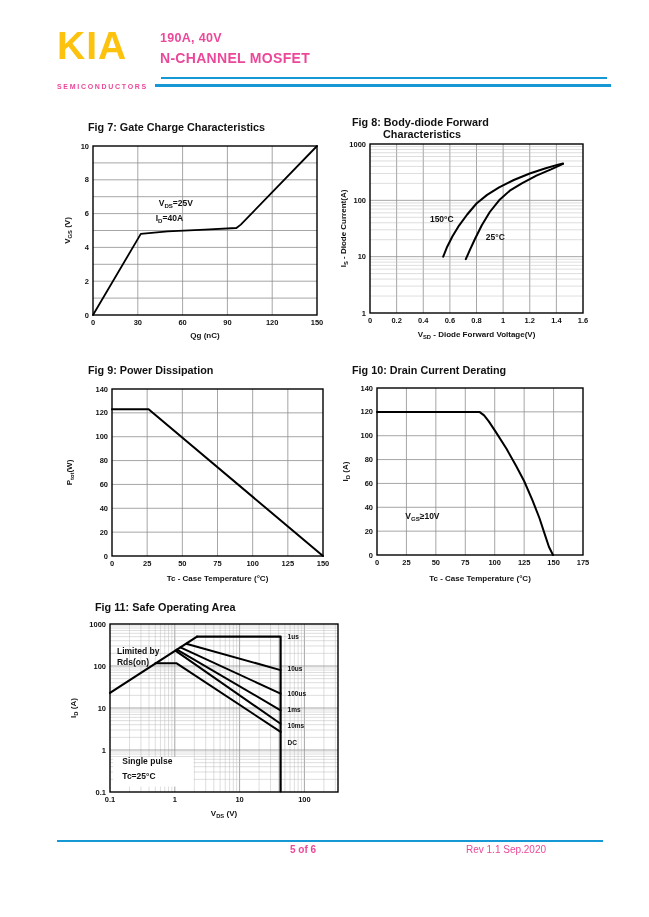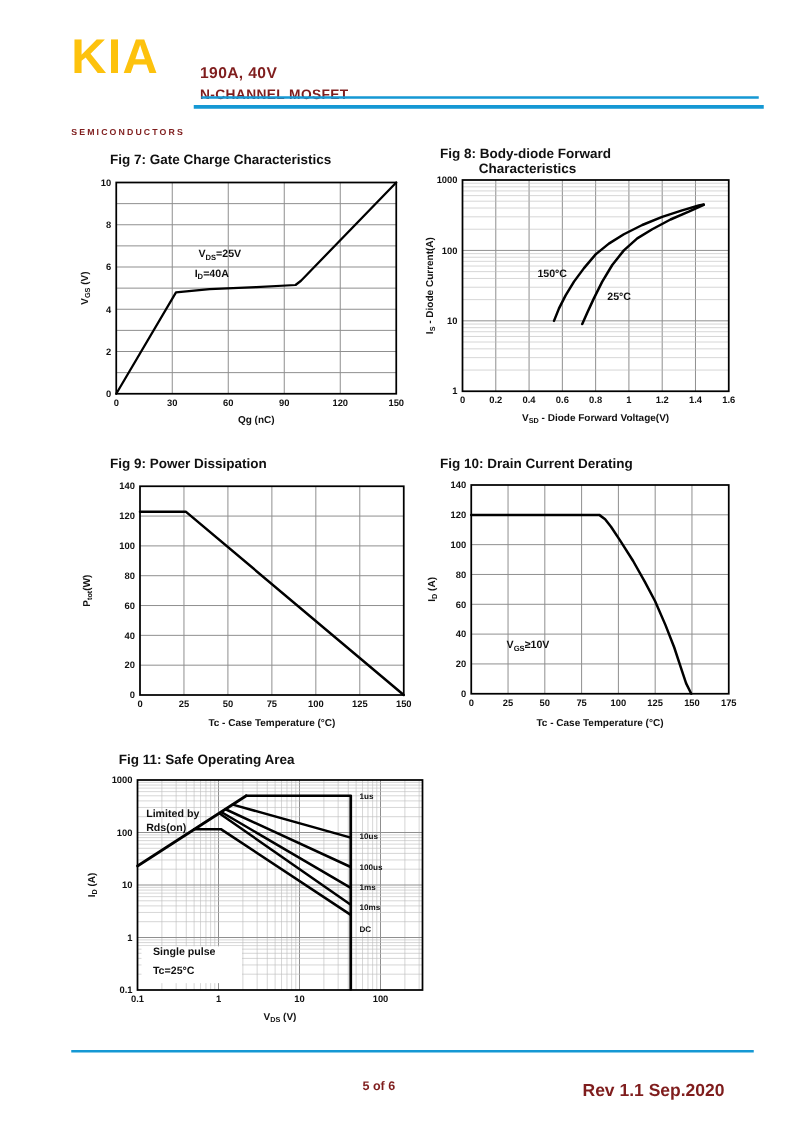--- a/index.html
+++ b/index.html
@@ -1,30 +1,30 @@
 <!DOCTYPE html>
 <html><head>
 <meta charset="utf-8">
 <style>
   html,body{margin:0;padding:0;background:#ffffff;}
   #page{position:relative;width:649px;height:917px;background:#ffffff;overflow:hidden;
         font-family:"Liberation Sans",sans-serif;}
   .abs{position:absolute;}
-  .cyan{color:#7f1d1d;margin-top:20px;}
+  .cyan{color:#ec4899;}
   .cyanbg{background:#1598d4;}
   .logo{left:57px;top:26px;font-size:39px;font-weight:bold;color:#fdc20d;letter-spacing:1px;line-height:1;text-align:right;}
   .logo-sub{left:57px;top:83px;font-size:7px;font-weight:bold;letter-spacing:1.7px;}
   .spec1{left:160px;top:31px;font-size:12.5px;font-weight:bold;letter-spacing:0.3px;}
-  .spec2{left:160px;top:50px;font-size:11px;font-weight:bold;letter-spacing:0.3px;}
+  .spec2{left:160px;top:50px;font-size:14px;font-weight:bold;letter-spacing:0.3px;}
   .part{right:54px;top:44px;font-size:25px;font-weight:normal;letter-spacing:0.5px;}
   .rule-thin{left:161px;top:77px;width:446px;height:1.6px;}
   .rule-thick{left:155px;top:84px;width:456px;height:3.4px;}
   .footer-line{left:57px;top:840px;width:546px;height:1.5px;}
   .footer-page{left:290px;top:844px;width:50px;text-align:left;font-size:10px;font-weight:bold;}
-  .footer-rev{left:466px;top:844px;font-size:14px;font-weight:bold;}
+  .footer-rev{left:466px;top:844px;font-size:10px;font-weight:normal;}
   .chart{position:absolute;}
   svg text{font-family:"Liberation Sans",sans-serif;}
 </style>
 </head>
 <body>
 
 <div id="page">
 
   <div class="abs logo">KIA</div>
   <div class="abs logo-sub cyan">SEMICONDUCTORS</div>

